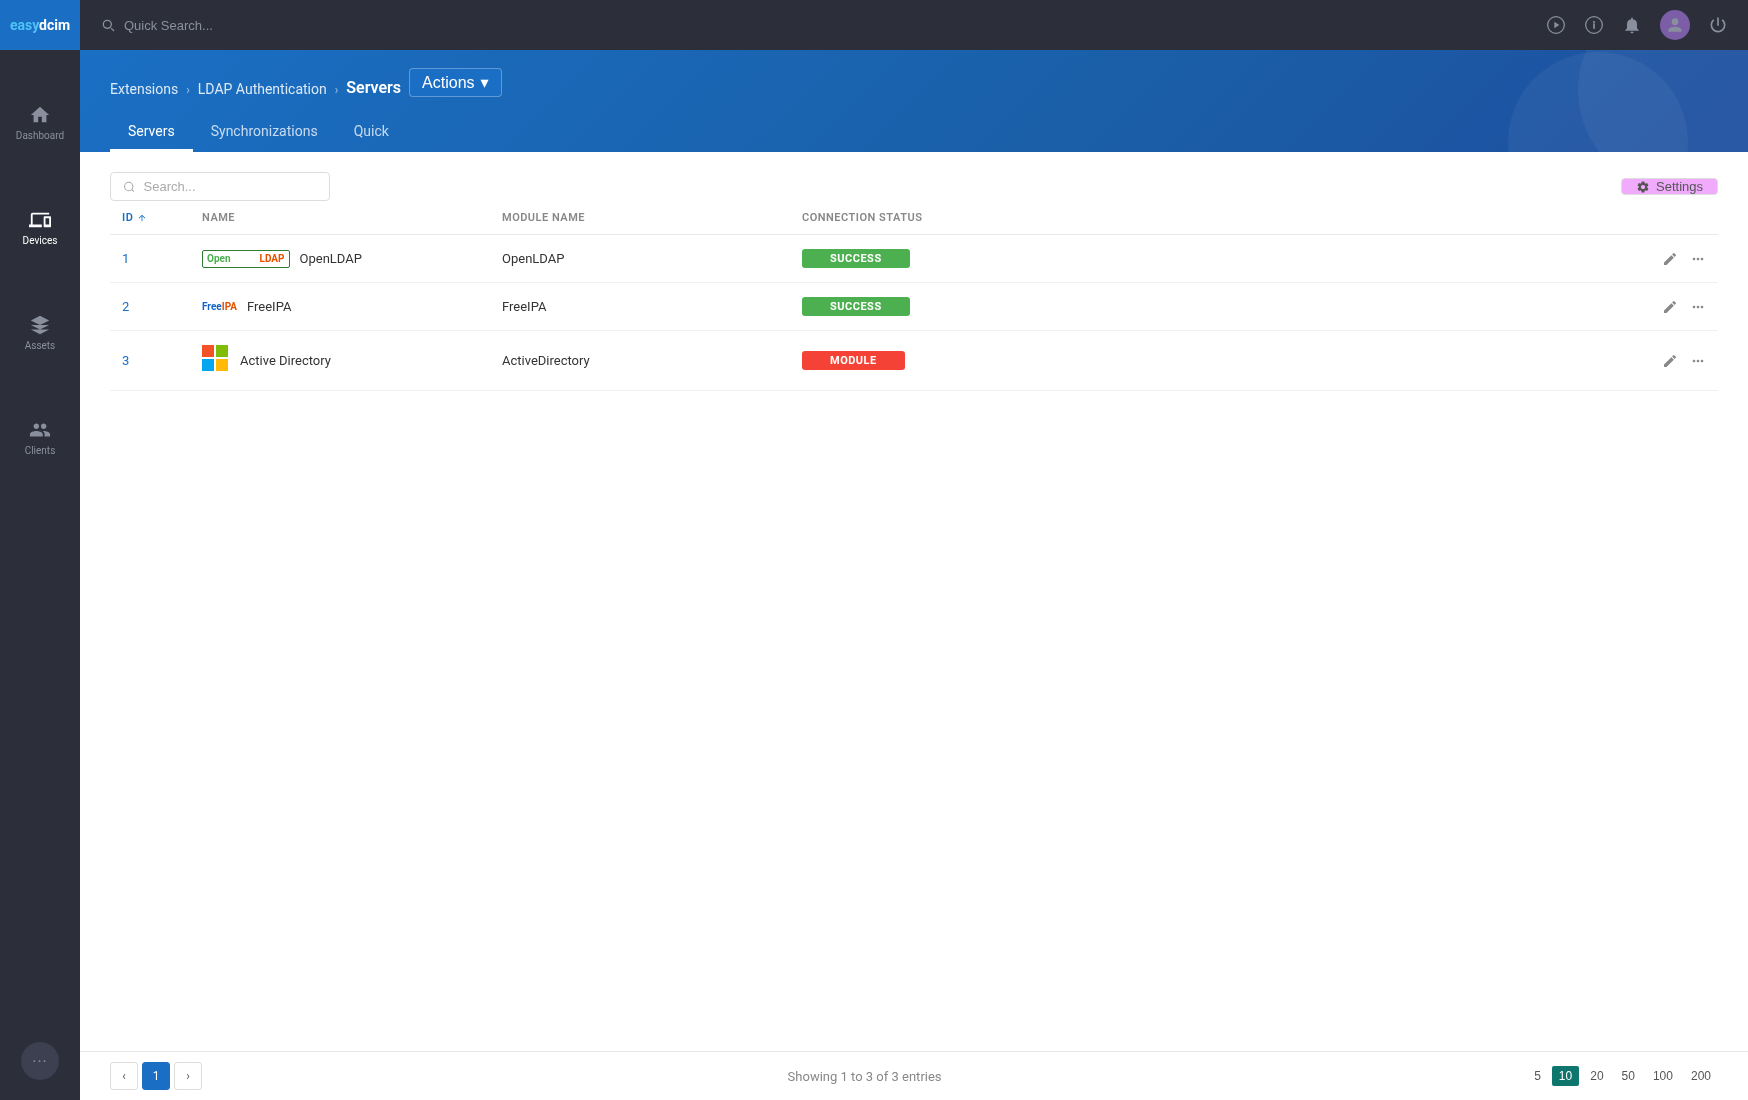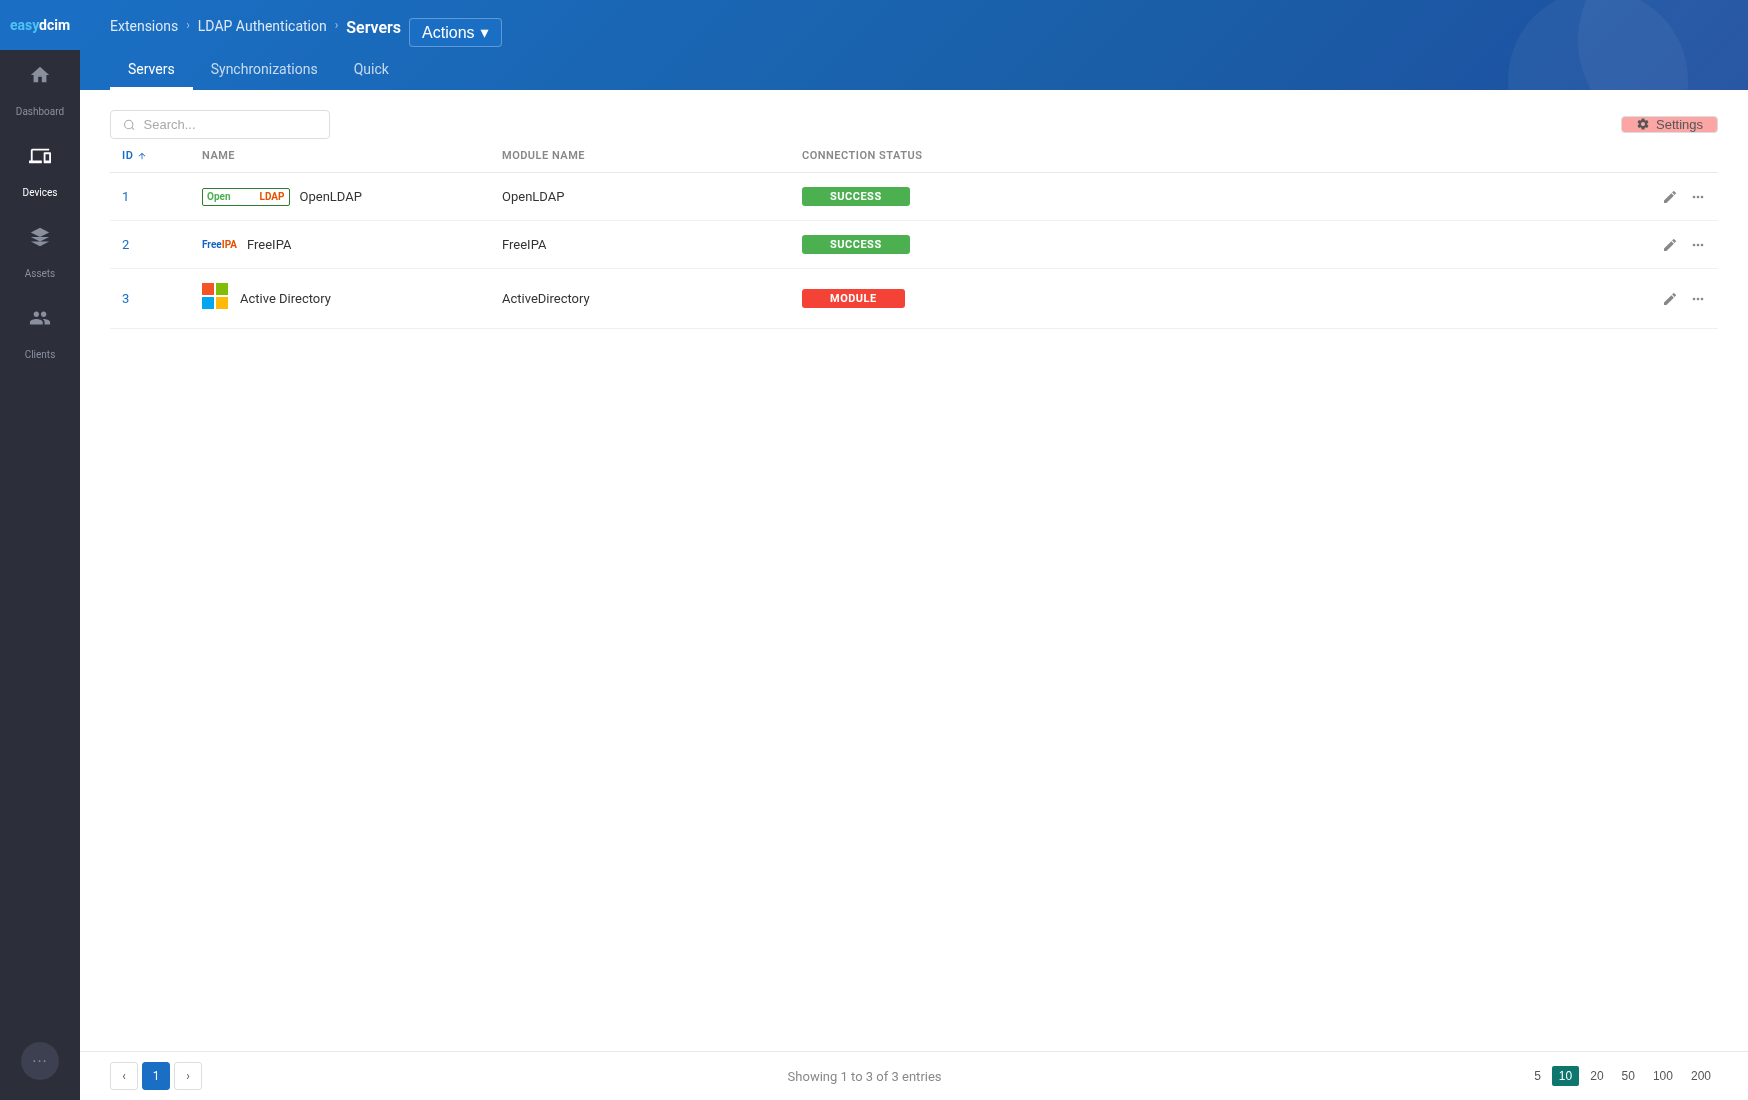--- a/index.html
+++ b/index.html
@@ -40,22 +40,23 @@
     }
     .sidebar-item {
       width: 100%;
       display: flex;
       flex-direction: column;
       align-items: center;
       padding: 14px 0;
       cursor: pointer;
       color: #8a8f9e;
       font-size: 10px;
-      gap: 20px;
+      gap: 4px;
       transition: color 0.2s;
+      margin-top: 40px;
     }
     .sidebar-item.active { color: white; }
     .sidebar-item svg { width: 22px; height: 22px; fill: currentColor; }
     .sidebar-item-label { font-size: 10px; }
     .sidebar-more {
       width: 38px;
       height: 38px;
       border-radius: 50%;
       background: #3d4050;
       display: flex;
@@ -118,25 +119,25 @@
     }
 
     
     .content-header {
       background: linear-gradient(135deg, #1a6fc4 0%, #1a5fa8 60%, #1e4fa0 100%);
       padding: 18px 30px 0;
       flex-shrink: 0;
     }
     .breadcrumb {
       display: flex;
-      align-items: flex-start;
+      align-items: flex-end;
       gap: 8px;
       color: rgba(255,255,255,0.85);
       font-size: 14px;
-      margin-bottom: 4px;
+      margin-bottom: 16px;
     }
     .breadcrumb-item { cursor: pointer; }
     .breadcrumb-sep { color: rgba(255,255,255,0.6); font-size: 12px; }
     .breadcrumb-current { color: white; font-weight: 600; font-size: 16px; }
     .breadcrumb-actions-btn {
       background: #1a6fc4;
       border: 1px solid rgba(255,255,255,0.3);
       color: white;
       padding: 4px 12px;
       border-radius: 4px;
@@ -190,26 +191,26 @@
     .search-box input {
       border: none;
       outline: none;
       font-size: 13px;
       color: #555;
       width: 100%;
     }
     .search-box input::placeholder { color: #aaa; }
     .settings-btn {
       display: flex;
-      align-items: flex-start;
+      align-items: flex-end;
       gap: 6px;
       border: 1px solid #ddd;
       border-radius: 4px;
       padding: 0 14px;
-      background: #fca5a5;
+      background: #f0abfc;
       cursor: pointer;
       font-size: 13px;
       color: #555;
     }
 
     
     .table {
       width: 100%;
       border-collapse: collapse;
     }
@@ -383,20 +384,49 @@
         </svg>
       <span class="sidebar-item-label">Clients</span>
     </div>
     <div style="flex:1"></div>
     <div class="sidebar-more">···</div>
   </div>
 </div>
 
 <div class="main">
 
+  <div class="topbar">
+    <div class="topbar-search">
+      <svg width="16" height="16" fill="#8a8f9e" viewBox="0 0 24 24">
+          <path d="M21 21l-4.35-4.35M17 11A6 6 0 1 1 5 11a6 6 0 0 1 12 0z" stroke="#8a8f9e" stroke-width="2" fill="none"></path>
+        </svg>
+      <input type="text" placeholder="Quick Search..." style="">
+    </div>
+    <div class="topbar-actions">
+      <svg viewBox="0 0 24 24">
+          <circle cx="12" cy="12" r="10" stroke="#8a8f9e" stroke-width="1.5" fill="none"></circle>
+          <path d="M10 8l6 4-6 4V8z" fill="#8a8f9e"></path>
+        </svg>
+      <svg viewBox="0 0 24 24">
+          <circle cx="12" cy="12" r="10" stroke="#8a8f9e" stroke-width="1.5" fill="none"></circle>
+          <path d="M12 8v1M12 11v5" stroke="#8a8f9e" stroke-width="2" stroke-linecap="round"></path>
+        </svg>
+      <svg viewBox="0 0 24 24">
+          <path d="M12 22c1.1 0 2-.9 2-2h-4a2 2 0 002 2zm6-6V11a6 6 0 00-5-5.91V4a1 1 0 00-2 0v1.09A6 6 0 006 11v5l-2 2v1h16v-1l-2-2z" fill="#8a8f9e"></path>
+        </svg>
+      <div class="avatar" style="background: #7b5ea7; display:flex; align-items:center; justify-content:center;">
+        <svg viewBox="0 0 24 24" width="20" height="20" fill="#c8a8e9">
+            <path d="M12 12c2.7 0 4-1.3 4-4s-1.3-4-4-4-4 1.3-4 4 1.3 4 4 4zm0 2c-2.7 0-8 1.35-8 4v2h16v-2c0-2.65-5.3-4-8-4z"></path>
+          </svg>
+      </div>
+      <svg viewBox="0 0 24 24">
+          <path d="M13 3h-2v10h2V3zm4.83 2.17l-1.42 1.42A6.92 6.92 0 0119 12c0 3.87-3.13 7-7 7A7 7 0 015 12c0-2.28 1.09-4.3 2.58-5.42L6.17 5.17A8.93 8.93 0 003 12a9 9 0 0018 0c0-2.74-1.23-5.18-3.17-6.83z" fill="#8a8f9e"></path>
+        </svg>
+    </div>
+  </div>
 
   <div class="content-header">
 
     <div style="position:absolute; right:-30px; top:-60px; width:200px; height:200px; border-radius:50%; background:rgba(255,255,255,0.05);"></div>
     <div style="position:absolute; right:60px; bottom:-80px; width:180px; height:180px; border-radius:50%; background:rgba(255,255,255,0.05);"></div>
 
     <div class="breadcrumb">
       <span class="breadcrumb-item">Extensions</span>
       <span class="breadcrumb-sep">›</span>
       <span class="breadcrumb-item">LDAP Authentication</span>

